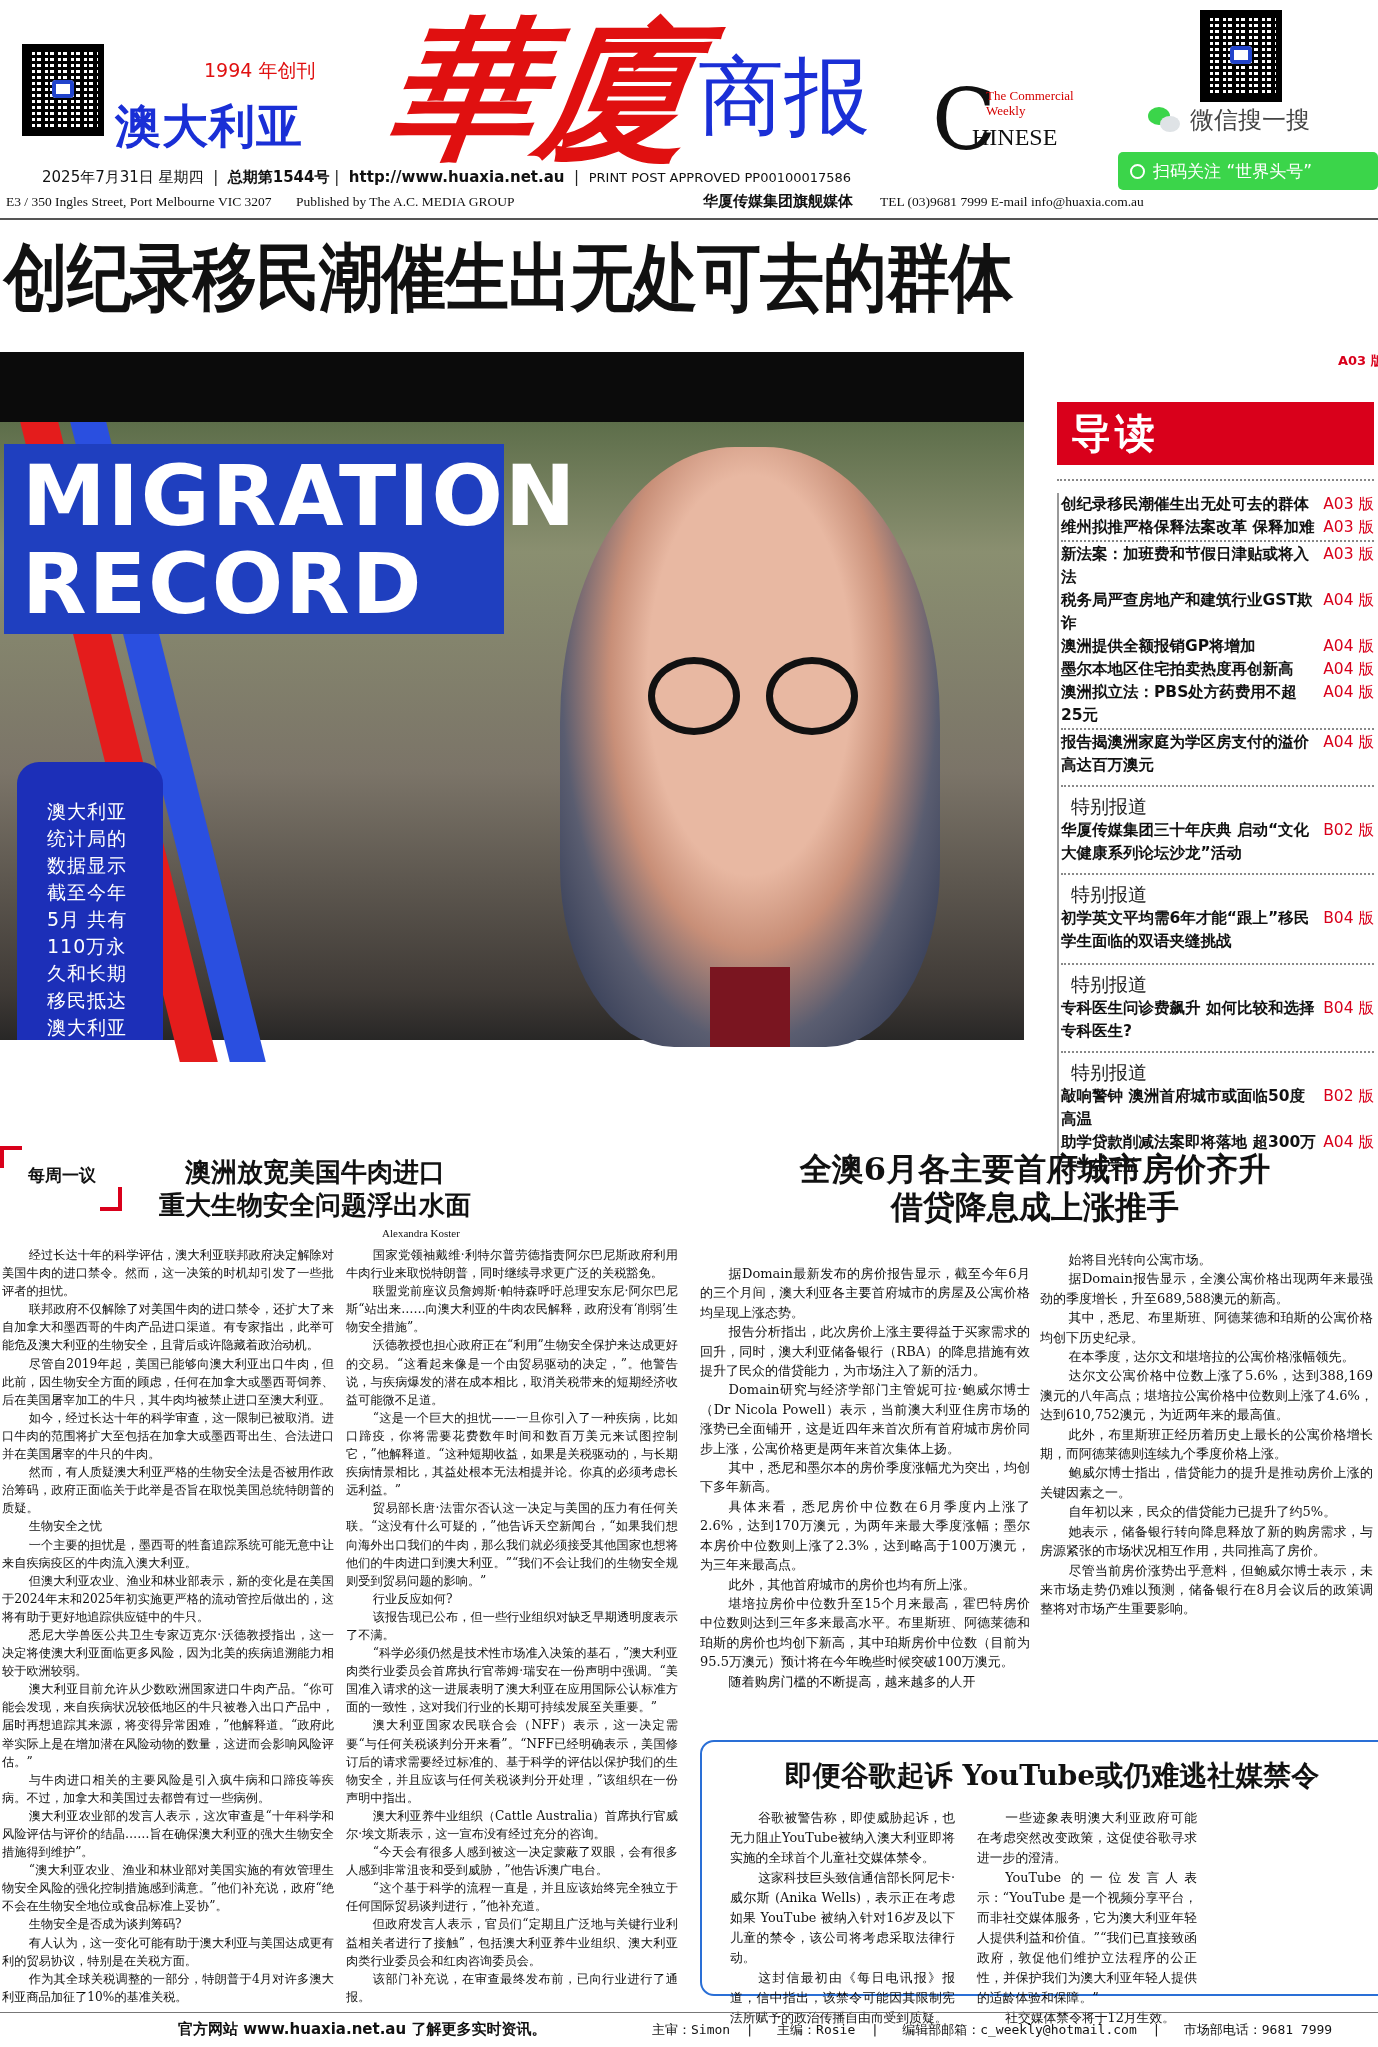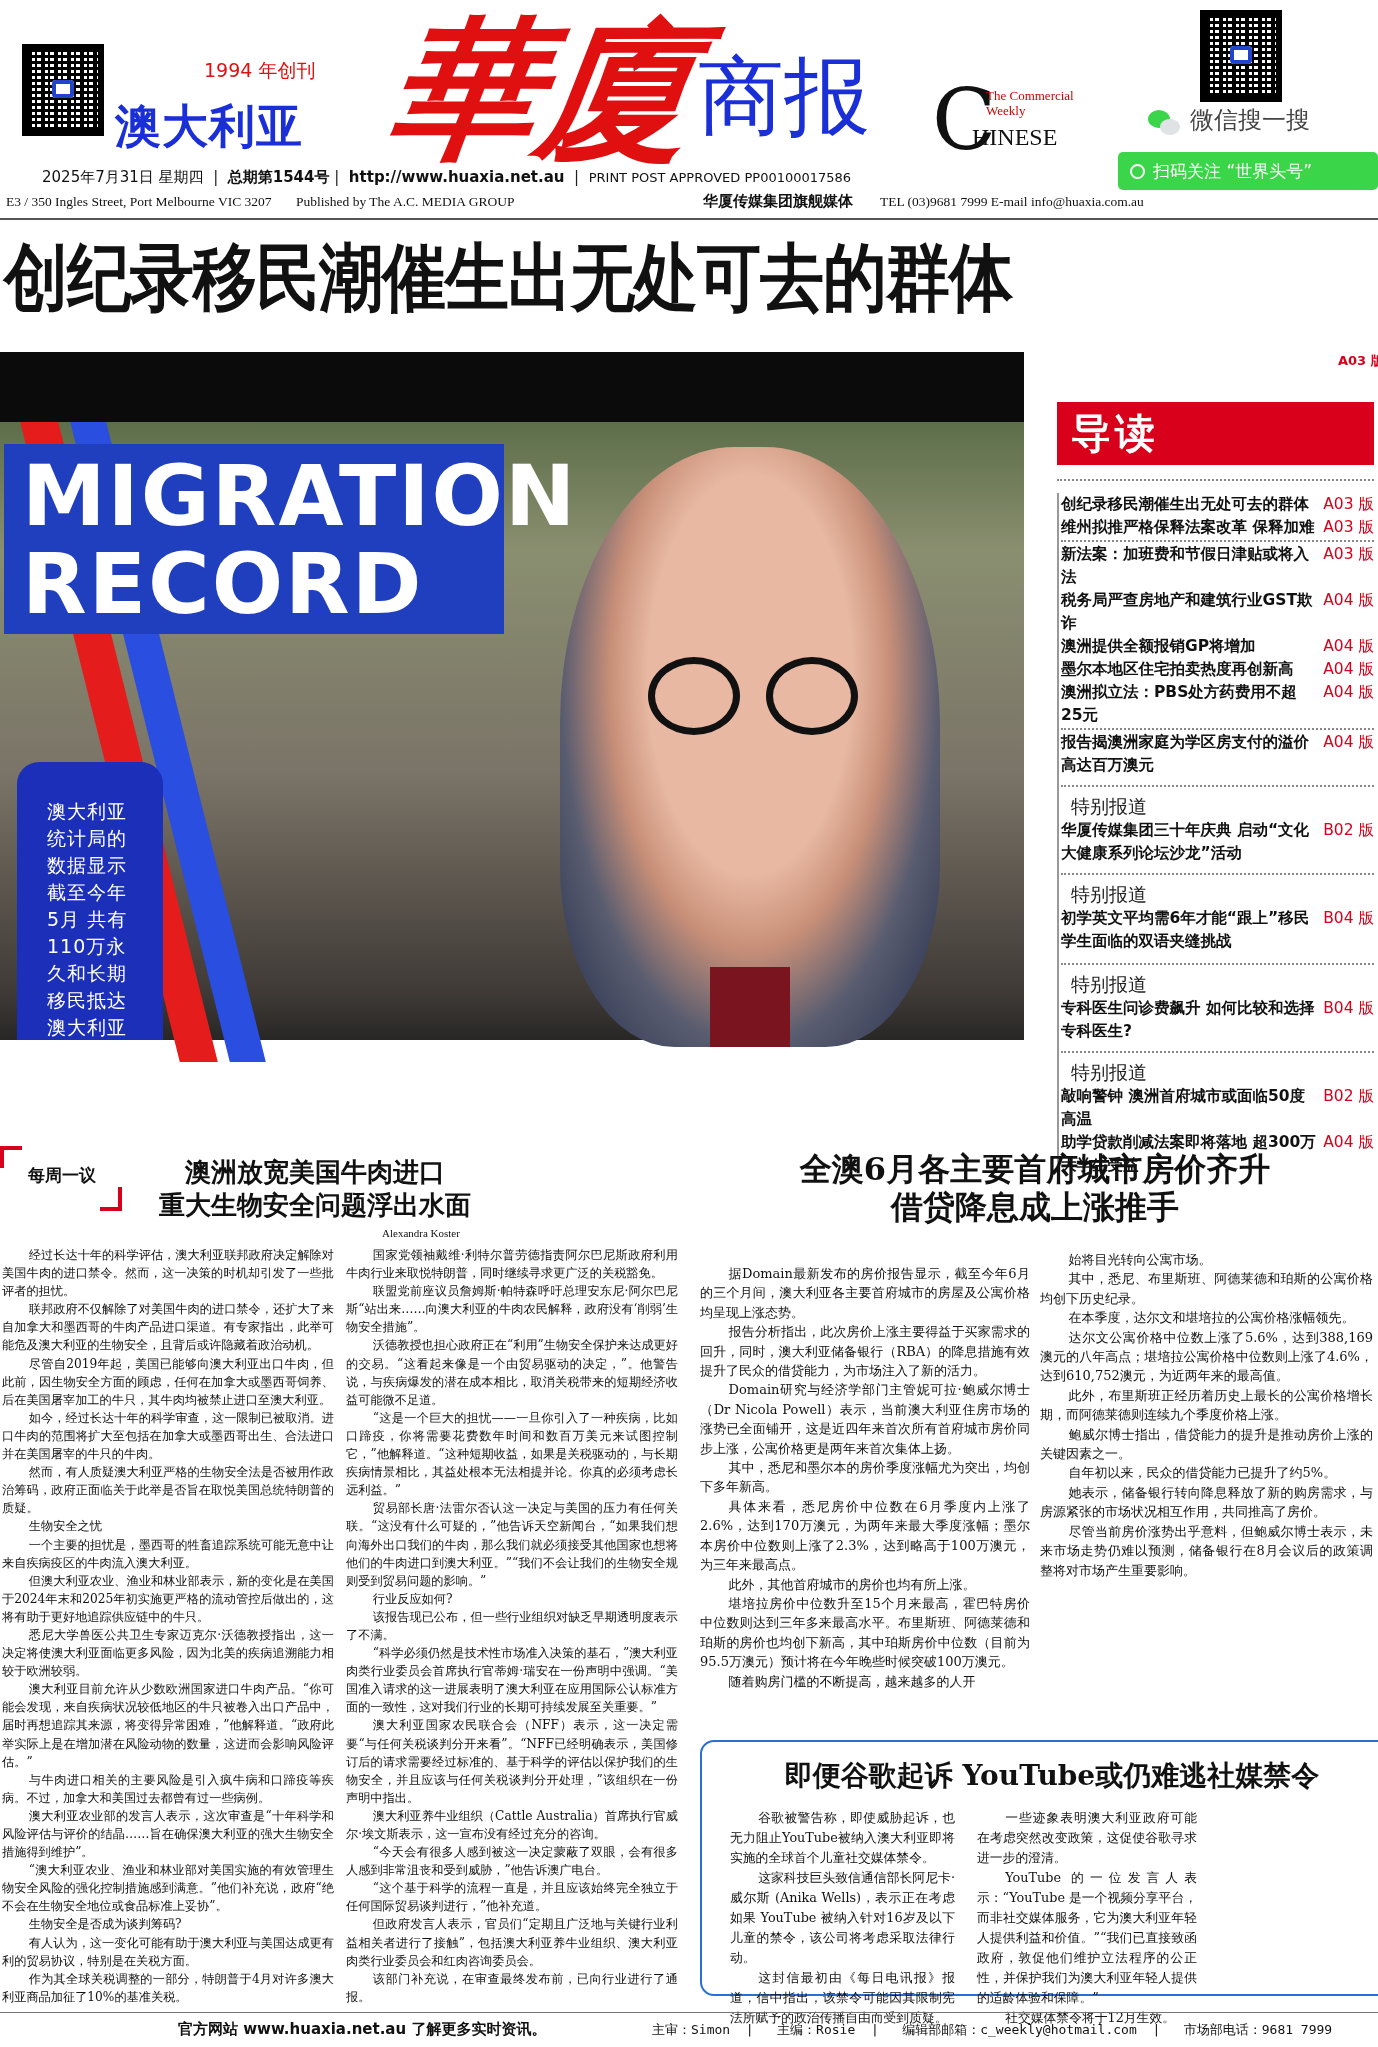--- a/index.html
+++ b/index.html
@@ -38,21 +38,21 @@
 <div class="abs" style="left:204px;top:58px;font-size:19px;color:#e01010">1994 年创刊</div>
 <div class="abs" style="left:115px;top:96px;font-size:46px;color:#1a2fd6;font-weight:900;letter-spacing:1px">澳大利亚</div>
 <div class="abs masthead-cn" style="left:390px;top:4px;font-size:152px;color:#e01010;font-style:italic;line-height:170px;transform:skewX(-8deg)">華廈</div>
 <div class="abs" style="left:698px;top:46px;font-size:86px;color:#1a2fd6;font-family:'DejaVu Serif',serif;line-height:100px">商报</div>
 <div class="abs" style="left:932px;top:80px;font-size:84px;font-family:'DejaVu Serif',serif;line-height:80px;color:#111">C</div>
 <div class="abs" style="left:986px;top:88px;font-size:13px;color:#d40000;font-family:'Liberation Serif',serif;line-height:15px">The Commercial</div>
 <div class="abs" style="left:986px;top:103px;font-size:13px;color:#d40000;font-family:'Liberation Serif',serif">Weekly</div>
 <div class="abs" style="left:972px;top:124px;font-size:24px;font-family:'Liberation Serif',serif;color:#111">HINESE</div>
 
 <div class="abs qr" style="left:1200px;top:10px"></div>
-<div class="abs" style="left:1148px;top:104px;display:flex;align-items:flex-end;gap:8px">
+<div class="abs" style="left:1148px;top:104px;display:flex;align-items:center;gap:8px">
   <span style="width:34px;height:26px;position:relative;display:inline-block">
     <span style="position:absolute;left:0;top:0;width:22px;height:18px;background:#3bd54a;border-radius:50%"></span>
     <span style="position:absolute;left:12px;top:9px;width:20px;height:16px;background:#dfe3e6;border-radius:50%"></span>
   </span>
   <span style="font-size:24px;color:#444">微信搜一搜</span>
 </div>
 <div class="abs" style="left:1118px;top:152px;width:260px;height:38px;background:#3bd54a;border-radius:5px;color:#fff;font-size:17px;display:flex;align-items:center;padding-left:12px;gap:8px">
   <span style="width:15px;height:15px;border:2px solid #fff;border-radius:50%;display:inline-block;position:relative"></span>
   <span>扫码关注 “世界头号”</span>
 </div>
@@ -215,20 +215,21 @@
     <p>报告分析指出，此次房价上涨主要得益于买家需求的回升，同时，澳大利亚储备银行（RBA）的降息措施有效提升了民众的借贷能力，为市场注入了新的活力。</p>
     <p>Domain研究与经济学部门主管妮可拉·鲍威尔博士（Dr Nicola Powell）表示，当前澳大利亚住房市场的涨势已全面铺开，这是近四年来首次所有首府城市房价同步上涨，公寓价格更是两年来首次集体上扬。</p>
     <p>其中，悉尼和墨尔本的房价季度涨幅尤为突出，均创下多年新高。</p>
     <p>具体来看，悉尼房价中位数在6月季度内上涨了2.6%，达到170万澳元，为两年来最大季度涨幅；墨尔本房价中位数则上涨了2.3%，达到略高于100万澳元，为三年来最高点。</p>
     <p>此外，其他首府城市的房价也均有所上涨。</p>
     <p>堪培拉房价中位数升至15个月来最高，霍巴特房价中位数则达到三年多来最高水平。布里斯班、阿德莱德和珀斯的房价也均创下新高，其中珀斯房价中位数（目前为95.5万澳元）预计将在今年晚些时候突破100万澳元。</p>
     <p>随着购房门槛的不断提高，越来越多的人开</p>
   </div>
 <div class="abs body2" id="house-col2" style="left:1040px;top:1250px;width:333px">
     <p>始将目光转向公寓市场。</p>
+    <p>据Domain报告显示，全澳公寓价格出现两年来最强劲的季度增长，升至689,588澳元的新高。</p>
     <p>其中，悉尼、布里斯班、阿德莱德和珀斯的公寓价格均创下历史纪录。</p>
     <p>在本季度，达尔文和堪培拉的公寓价格涨幅领先。</p>
     <p>达尔文公寓价格中位数上涨了5.6%，达到388,169澳元的八年高点；堪培拉公寓价格中位数则上涨了4.6%，达到610,752澳元，为近两年来的最高值。</p>
     <p>此外，布里斯班正经历着历史上最长的公寓价格增长期，而阿德莱德则连续九个季度价格上涨。</p>
     <p>鲍威尔博士指出，借贷能力的提升是推动房价上涨的关键因素之一。</p>
     <p>自年初以来，民众的借贷能力已提升了约5%。</p>
     <p>她表示，储备银行转向降息释放了新的购房需求，与房源紧张的市场状况相互作用，共同推高了房价。</p>
     <p>尽管当前房价涨势出乎意料，但鲍威尔博士表示，未来市场走势仍难以预测，储备银行在8月会议后的政策调整将对市场产生重要影响。</p>
   </div>
 

